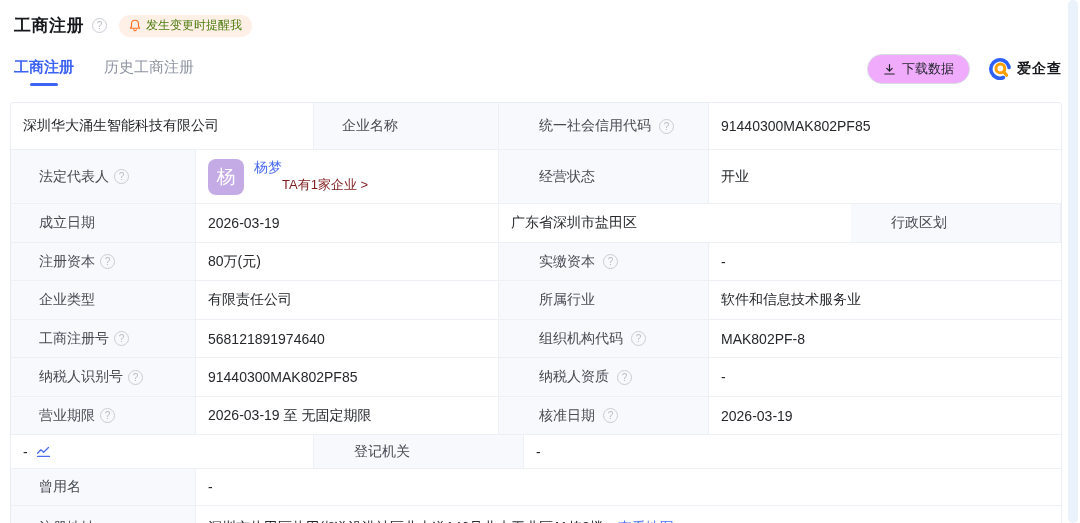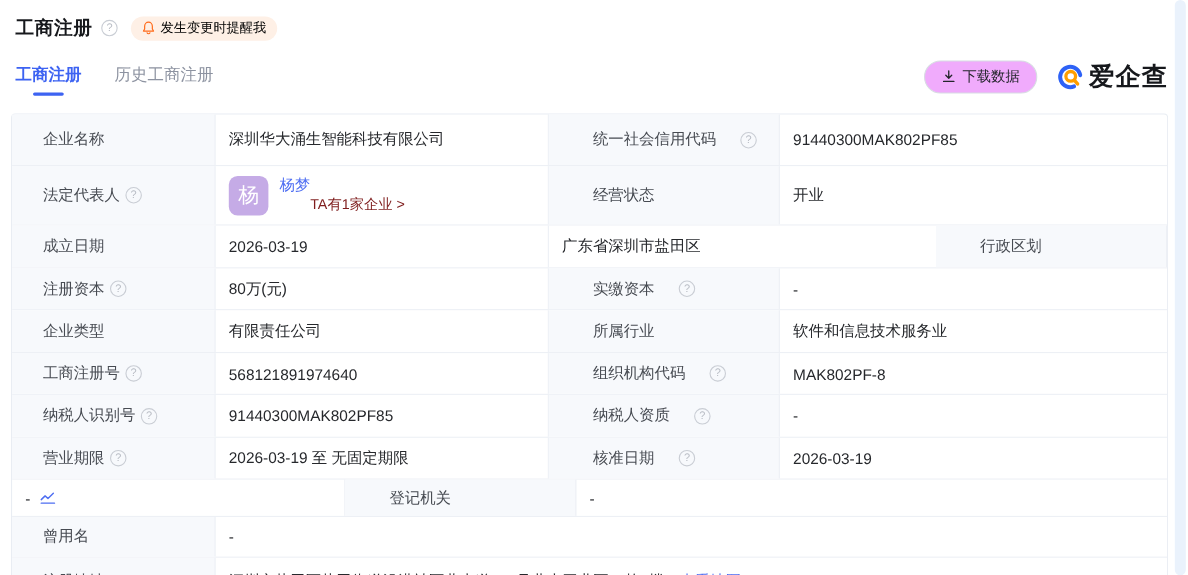--- a/index.html
+++ b/index.html
@@ -18,57 +18,57 @@
   .help {
     width:15px; height:15px; border-radius:50%;
     border:1px solid #C9CDD4; color:#B8BCC4;
     font-size:10px; line-height:13px; text-align:center;
     display:inline-block; flex:0 0 auto; cursor:pointer; user-select:none;
   }
   .notify-badge {
     display:flex; align-items:center; gap:5px;
     height:22px; padding:0 10px; margin-left:4px;
     background:#FEF0E6; border-radius:11px;
-    color:#000000; font-size:12px; cursor:pointer;
+    color:#4d7c0f; font-size:12px; cursor:pointer;
   }
   .toolbar-row { display:flex; align-items:center; justify-content:space-between; margin-top:17px; }
   .tabs { display:flex; align-items:center; gap:30px; }
   .tab { font-size:15px; color:#8D93A1; cursor:pointer; position:relative; padding-bottom:9px; }
   .tab.active { color:#3D63F2; font-weight:bold; }
   .tab.active::after {
     content:""; position:absolute; left:50%; transform:translateX(-50%);
     bottom:0; width:28px; height:3px; border-radius:2px; background:#3D63F2;
   }
   .right-tools { display:flex; align-items:center; gap:18px; padding-bottom:6px; }
   .download-btn {
     display:flex; align-items:center; gap:6px;
     height:30px; padding:0 15px; border:1px solid #D8DCE3; border-radius:15px;
     background:#f0abfc; font-size:13px; color:#23252B; cursor:pointer;
   }
   .brand { display:flex; align-items:center; gap:5px; cursor:pointer; }
-  .brand-text { font-size:23px; font-weight:bold; color:#16181C; letter-spacing:1px; }
+  .brand-text { font-size:14px; font-weight:bold; color:#16181C; letter-spacing:1px; }
   
   .info-table {
     margin:12px 18px 0 10px;
     border:1px solid #E9EDF3; border-bottom:none;
     border-radius:4px 4px 0 0;
     font-size:14px;
   }
   .trow { display:flex; align-items:stretch; }
   .trow + .trow { border-top:1px solid #EDF0F5; }
   .cell { display:flex; align-items:center; }
   .cell-label {
     width:185px; flex:0 0 185px; background:#F7F9FC;
     padding-left:28px; color:#474B52; gap:5px;
     border-right:1px solid #EDF0F5;
   }
   .cell-value { width:303px; flex:0 0 303px; padding:6px 10px 6px 12px; border-right:1px solid #EDF0F5; color:#26282C; }
   .cell-label2 {
     width:210px; flex:0 0 210px; background:#F7F9FC;
-    padding-left:40px; color:#474B52; gap:22px;
+    padding-left:40px; color:#474B52; gap:8px;
     border-right:1px solid #EDF0F5;
   }
   .cell-value2 { flex:1; padding:6px 10px 6px 12px; color:#26282C; }
   .cell-span { flex:1; padding:6px 10px 6px 12px; border-right:none; color:#26282C; }
   .r1{height:46px} .r2{height:54px} .r3{height:39px} .r4{height:38px}
   .r5{height:39px} .r6{height:38px} .r7{height:39px} .r8{height:38px}
   .r9{height:34px} .r10{height:37px} .r11{height:45px}
   
   .rep-wrap { display:flex; align-items:center; gap:10px; }
   .avatar {
@@ -129,24 +129,24 @@
         </span>
         <span class="brand-text">爱企查</span>
       </div>
     </div>
   </div>
 </div>
 
 <div class="info-table">
 
   <div class="trow r1">
+    <div class="cell cell-value">深圳华大涌生智能科技有限公司</div>
     <div class="cell cell-label">
       <span>企业名称</span>
     </div>
-    <div class="cell cell-value">深圳华大涌生智能科技有限公司</div>
     <div class="cell cell-label2">
       <span>统一社会信用代码</span>
       <span class="help">?</span>
     </div>
     <div class="cell cell-value2">91440300MAK802PF85</div>
   </div>
 
   <div class="trow r2">
     <div class="cell cell-label">
       <span>法定代表人</span>

